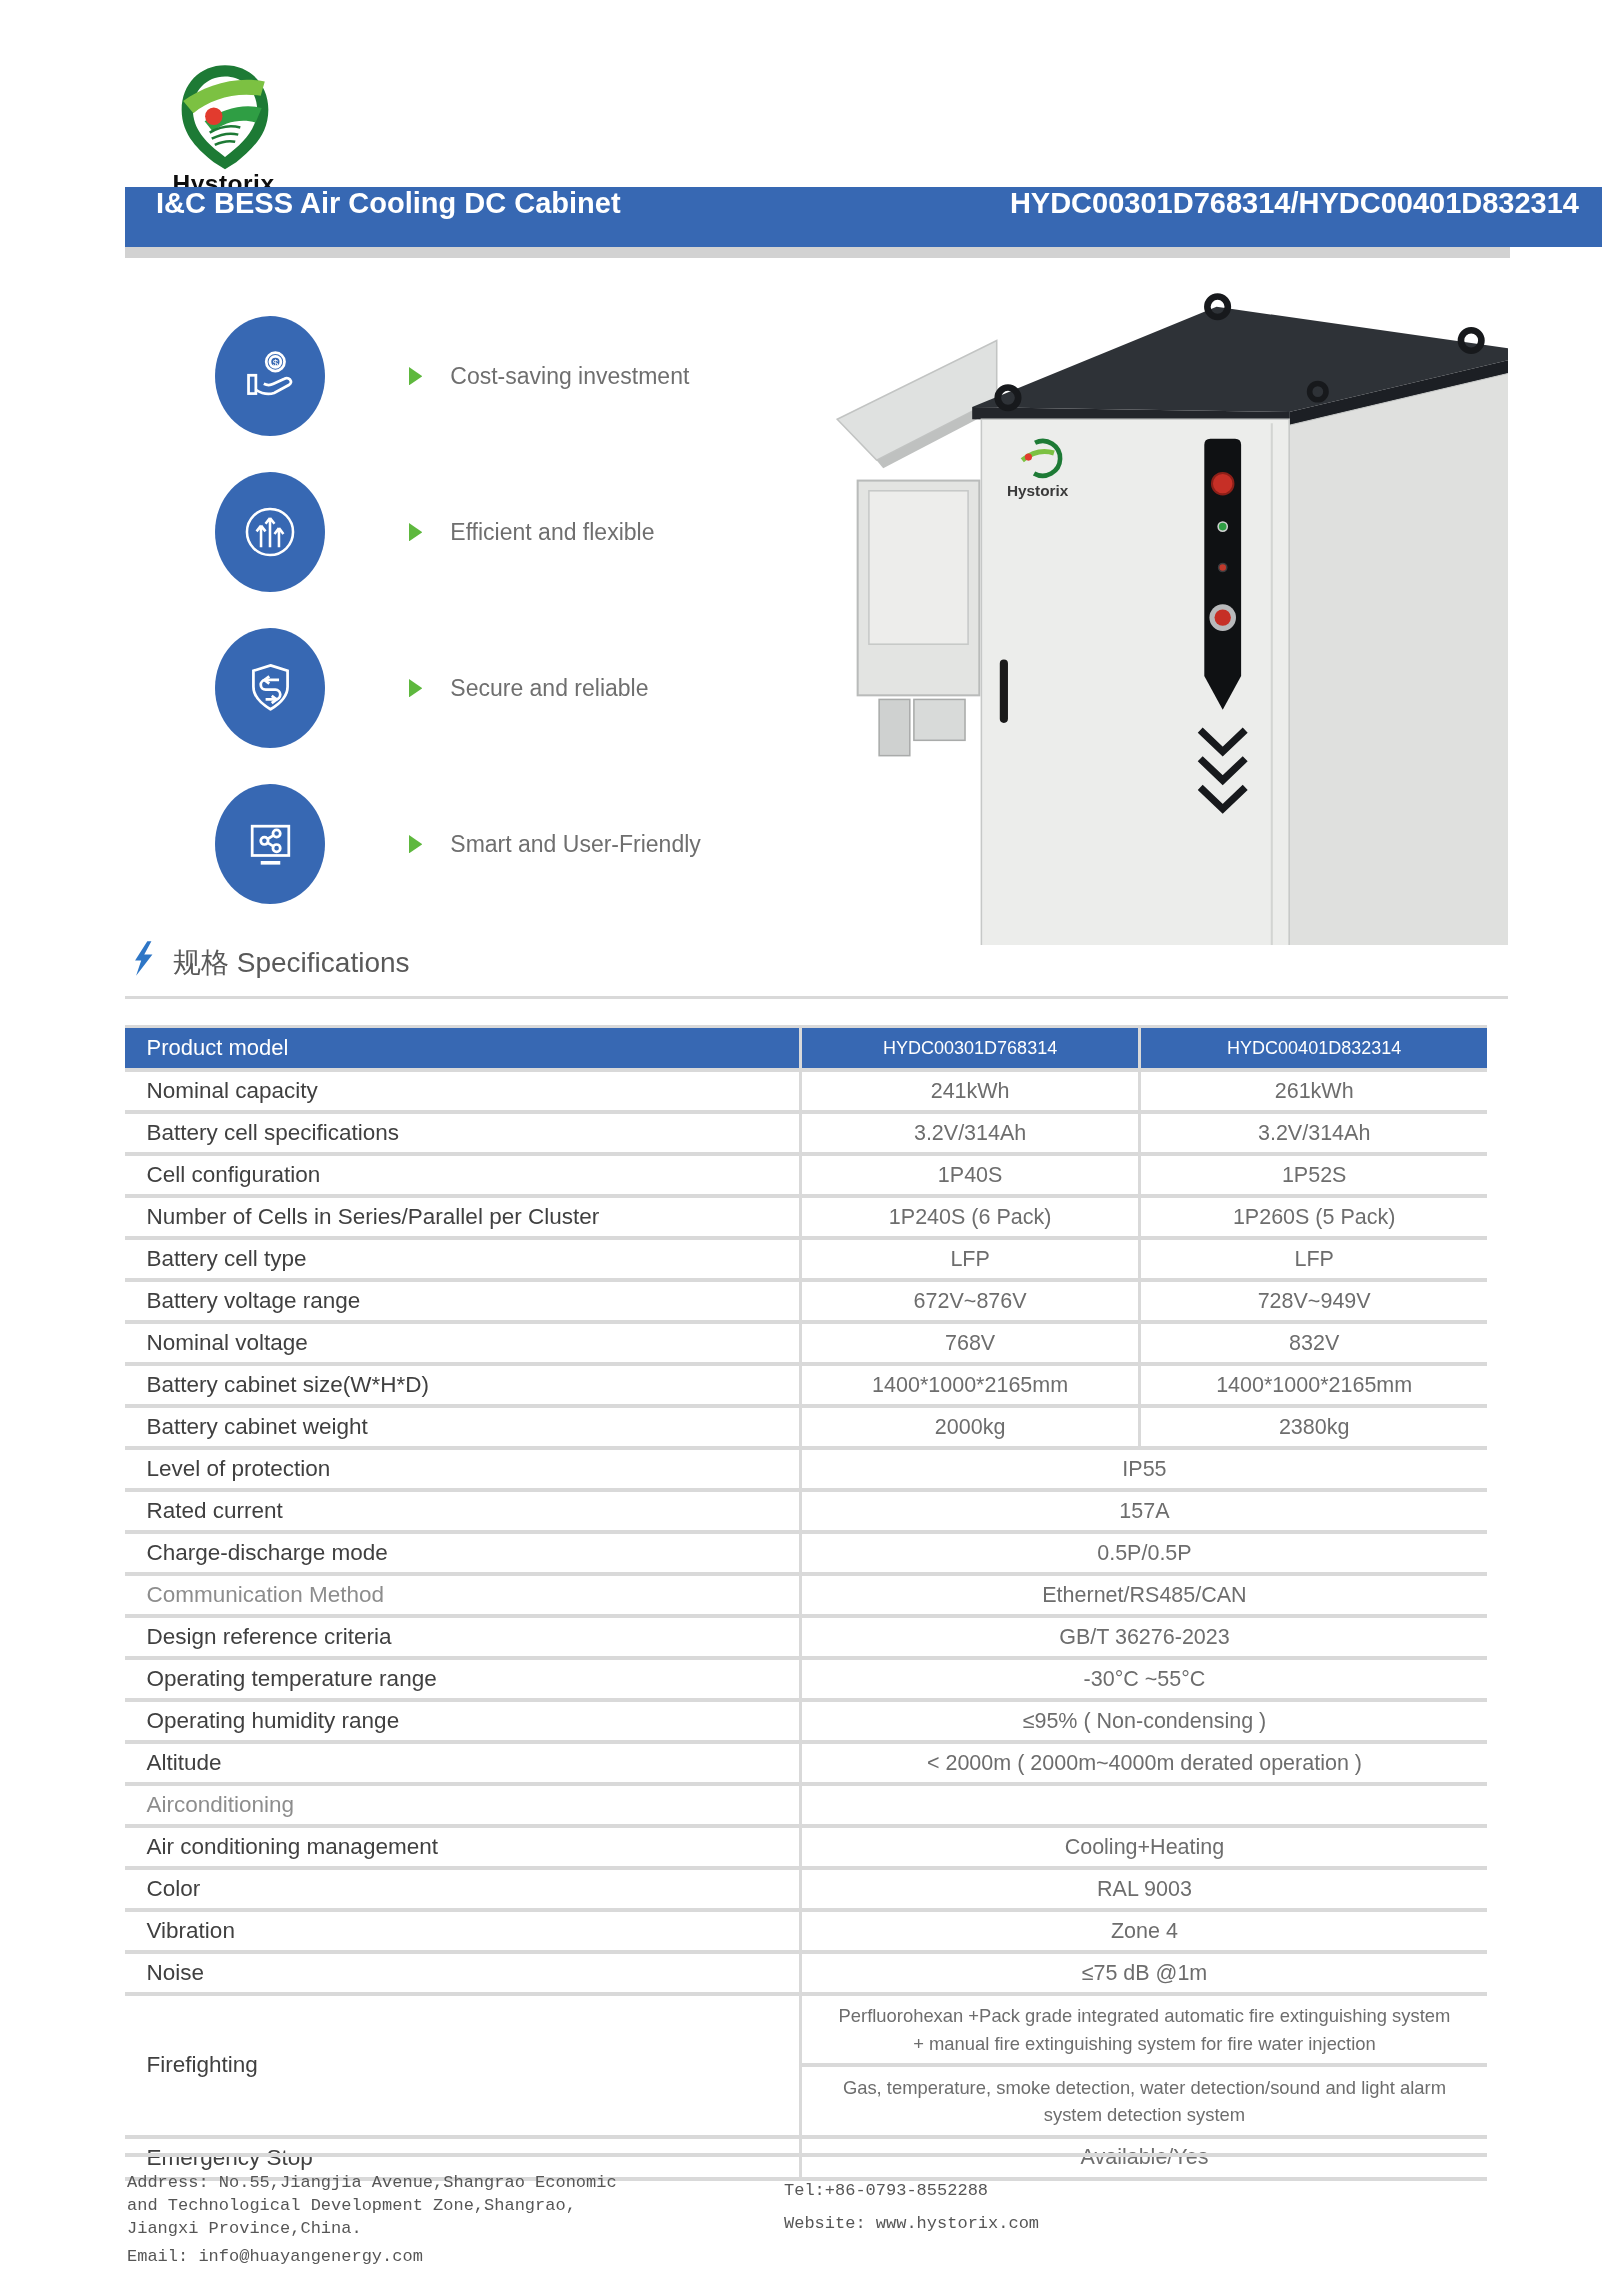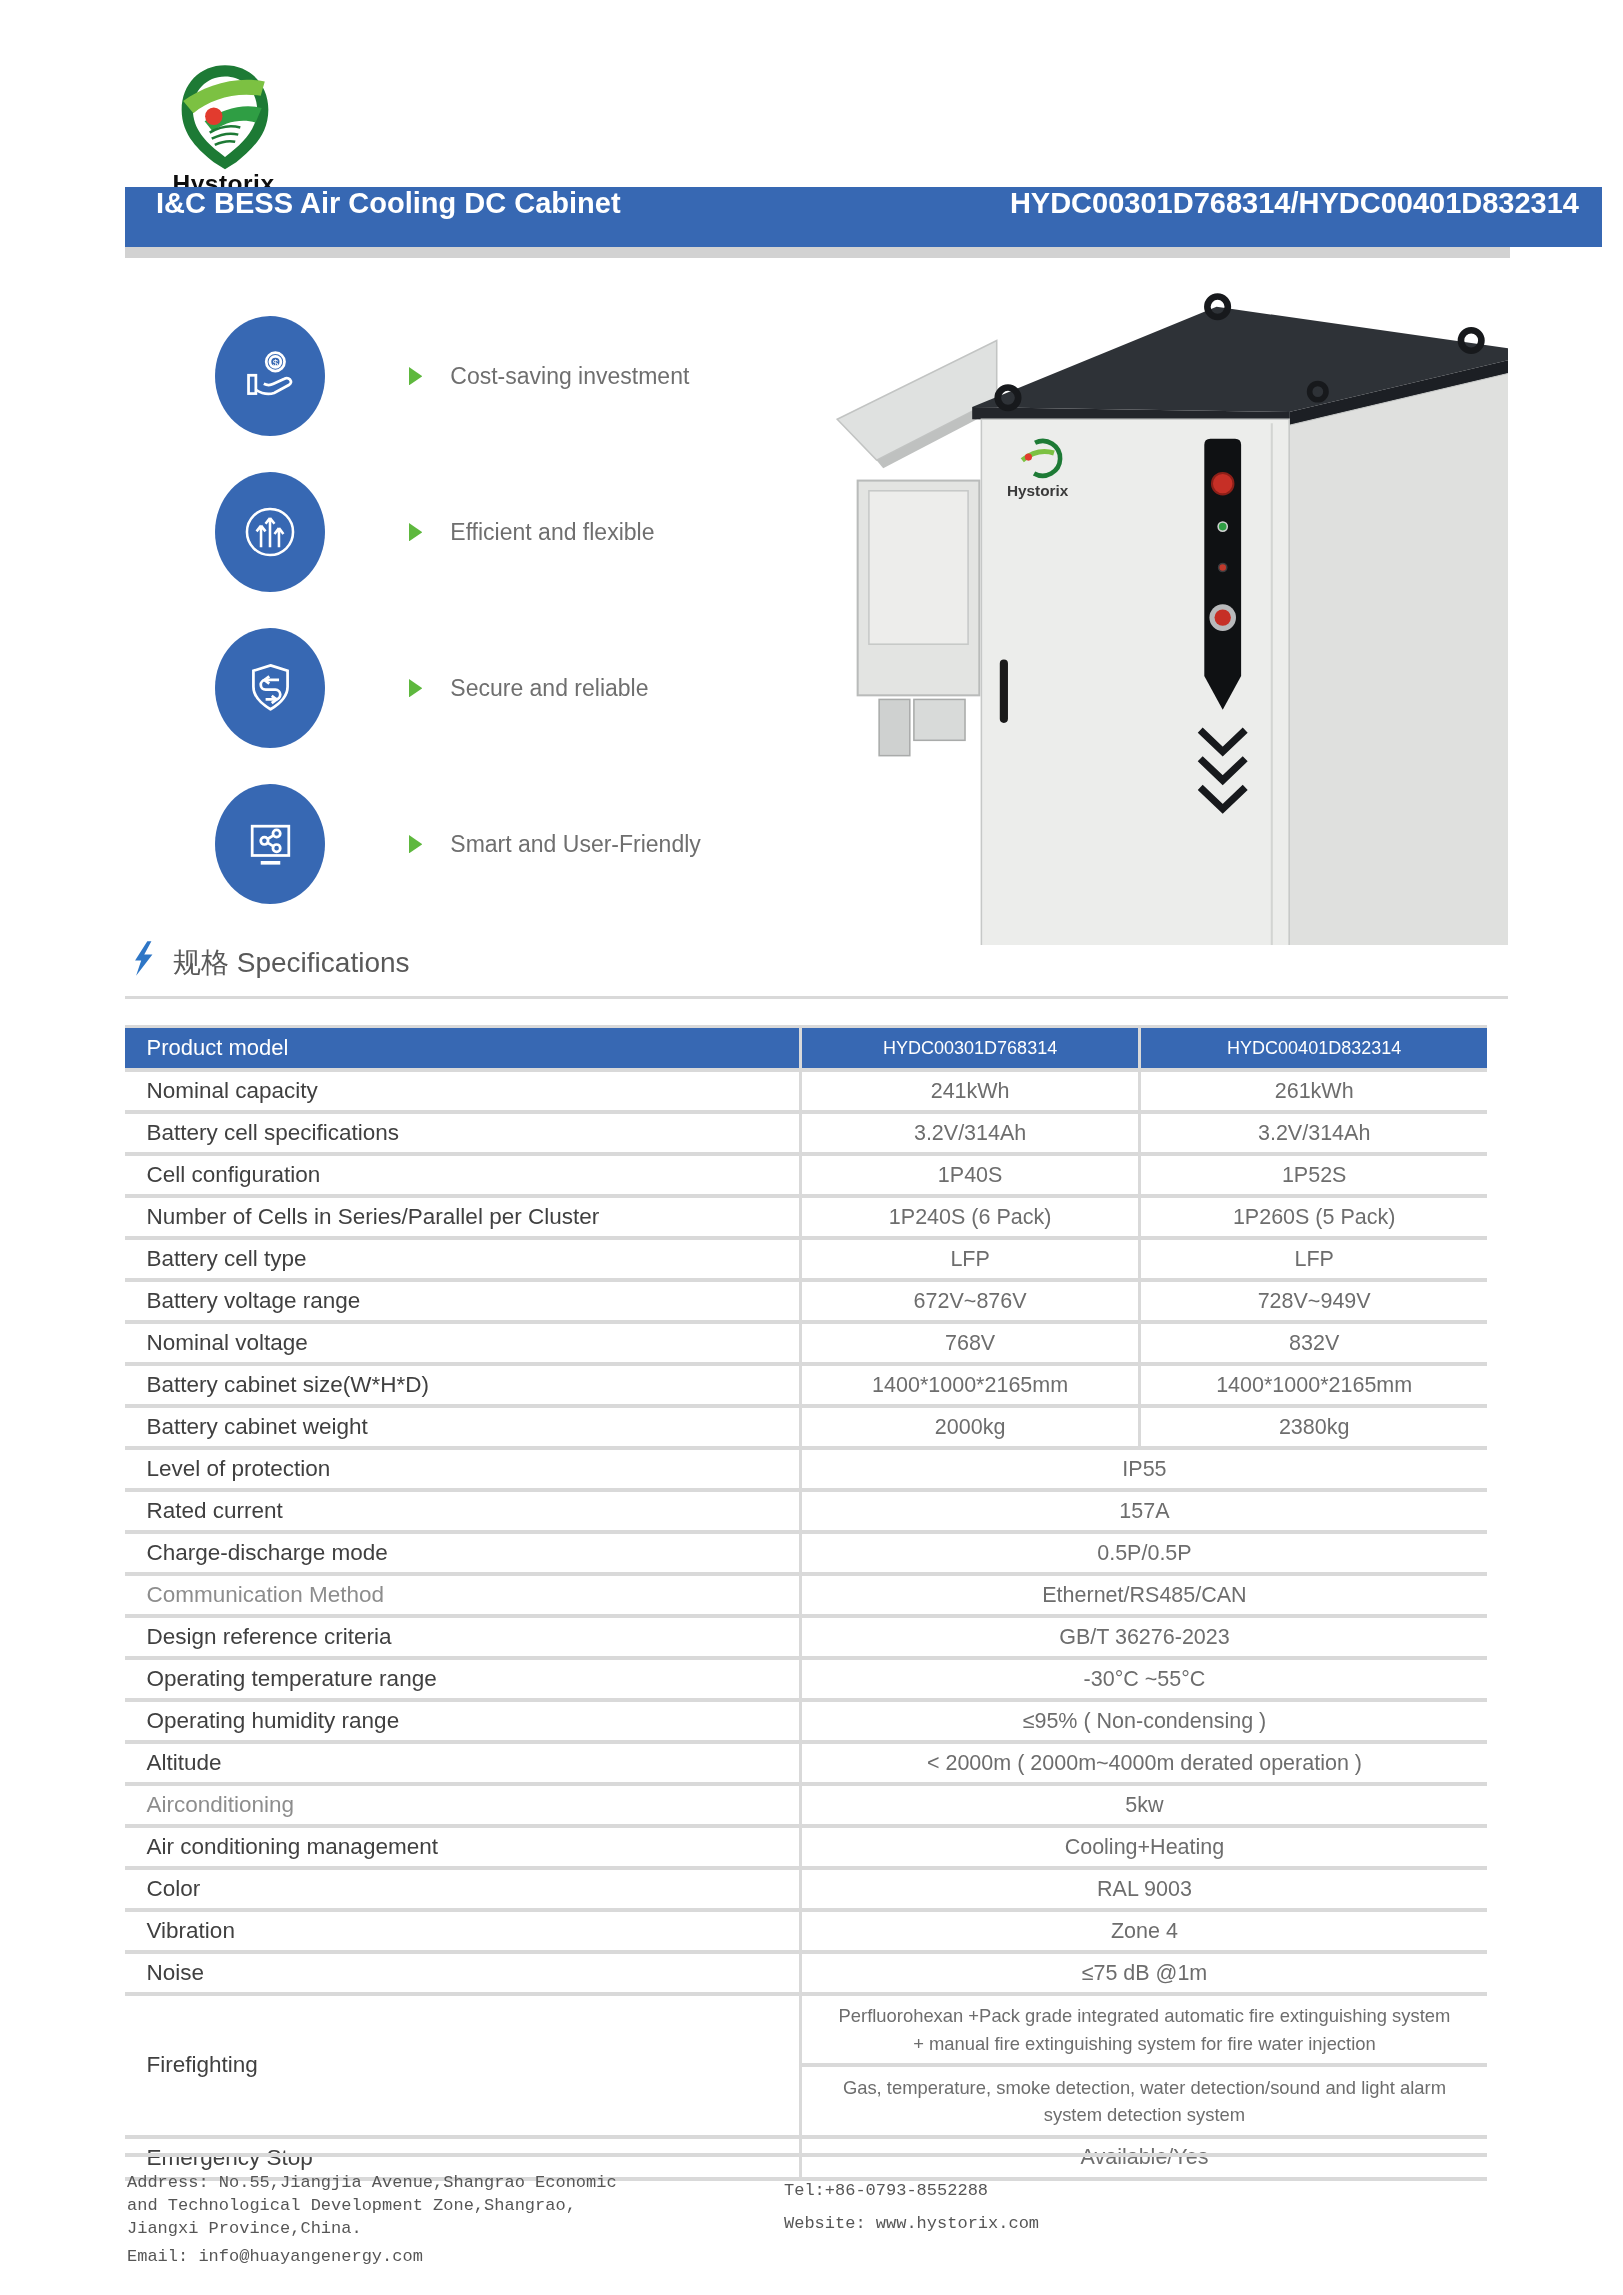--- a/index.html
+++ b/index.html
@@ -296,21 +296,20 @@
         <div class="trow">
           <div class="cell label">Operating humidity range</div>
           <div class="cell val span">≤95% ( Non-condensing )</div>
         </div>
         <div class="trow">
           <div class="cell label">Altitude</div>
           <div class="cell val span">&lt; 2000m ( 2000m~4000m derated operation )</div>
         </div>
         <div class="trow">
           <div class="cell label muted">Airconditioning</div>
-          <div class="cell val span">5kw</div>
         </div>
         <div class="trow">
           <div class="cell label">Air conditioning management</div>
           <div class="cell val span">Cooling+Heating</div>
         </div>
         <div class="trow">
           <div class="cell label">Color</div>
           <div class="cell val span">RAL 9003</div>
         </div>
         <div class="trow">

